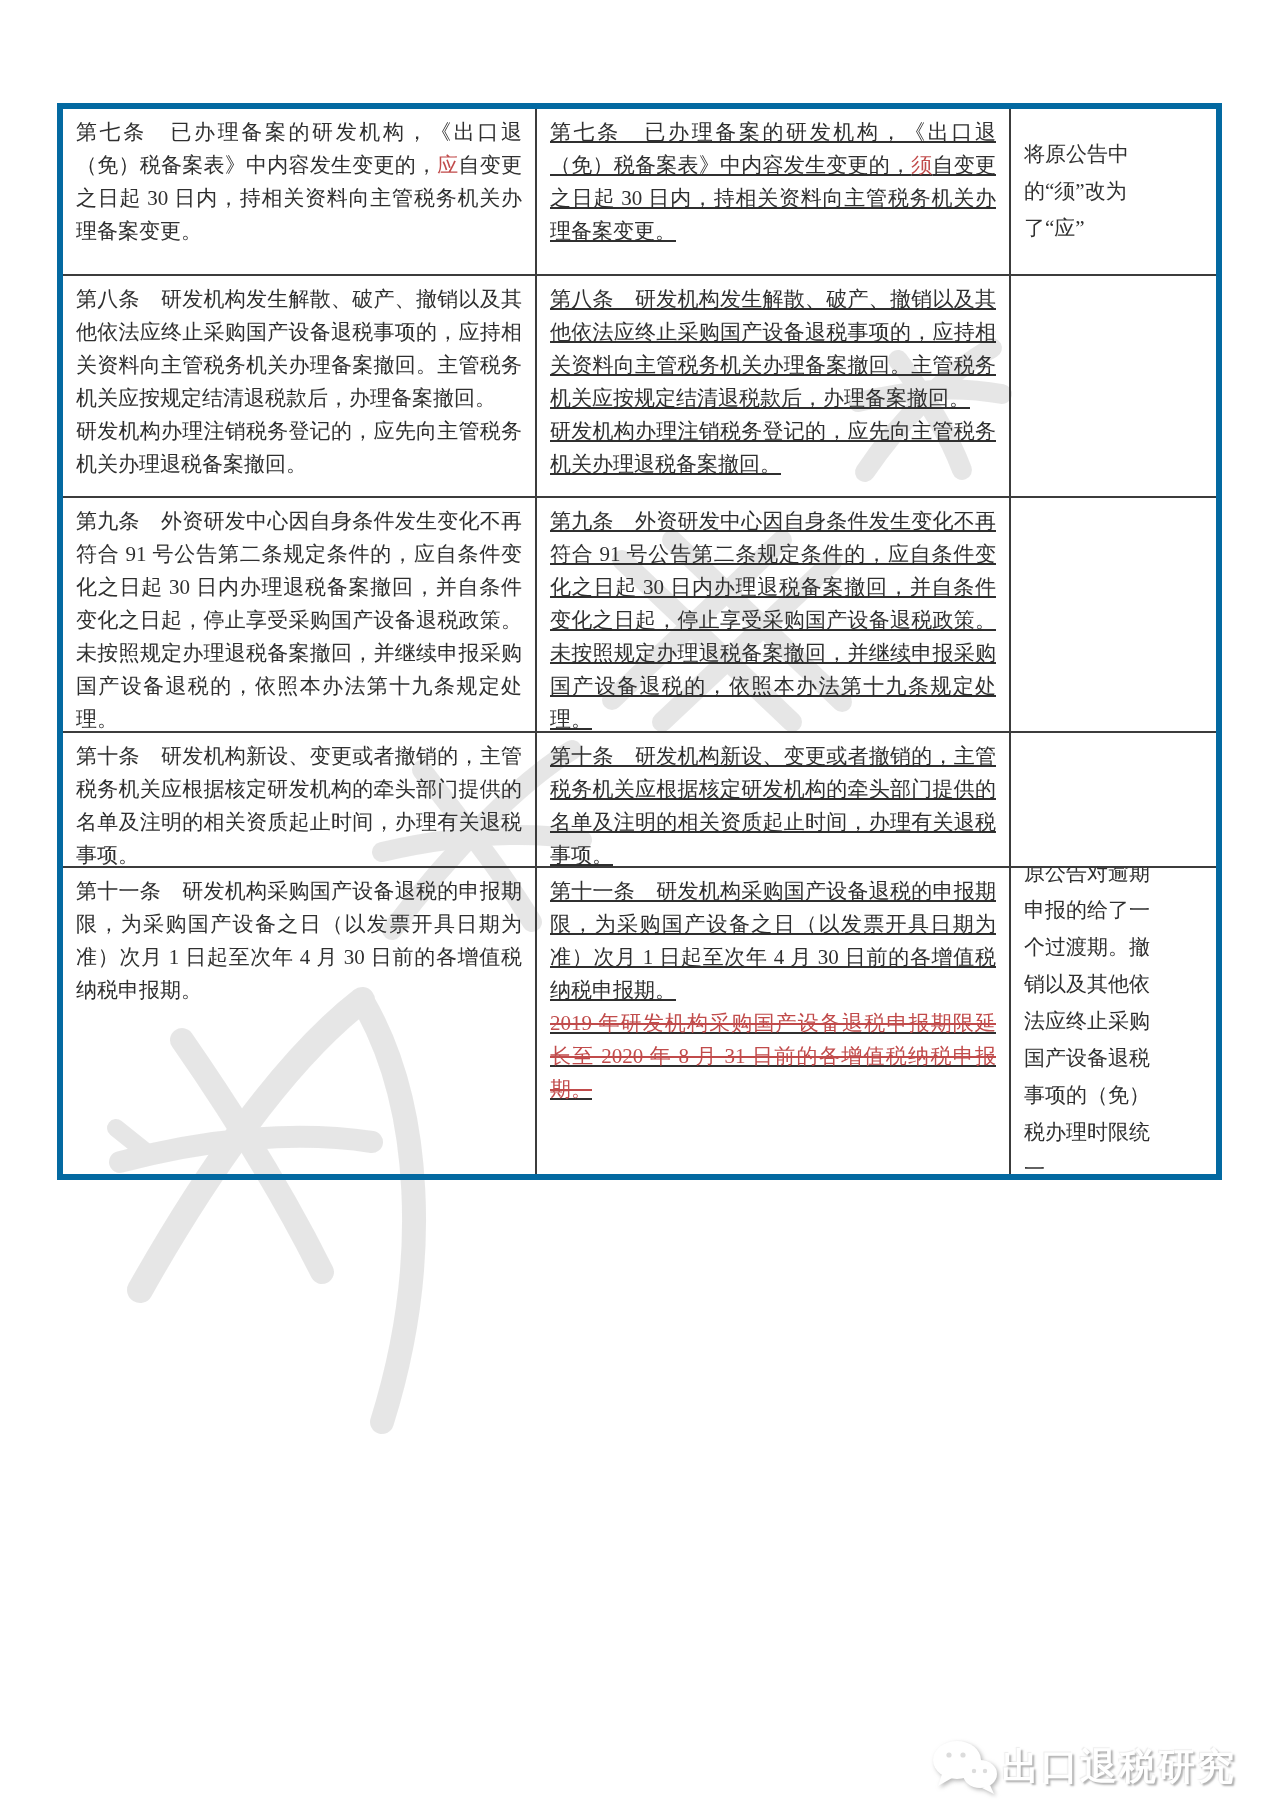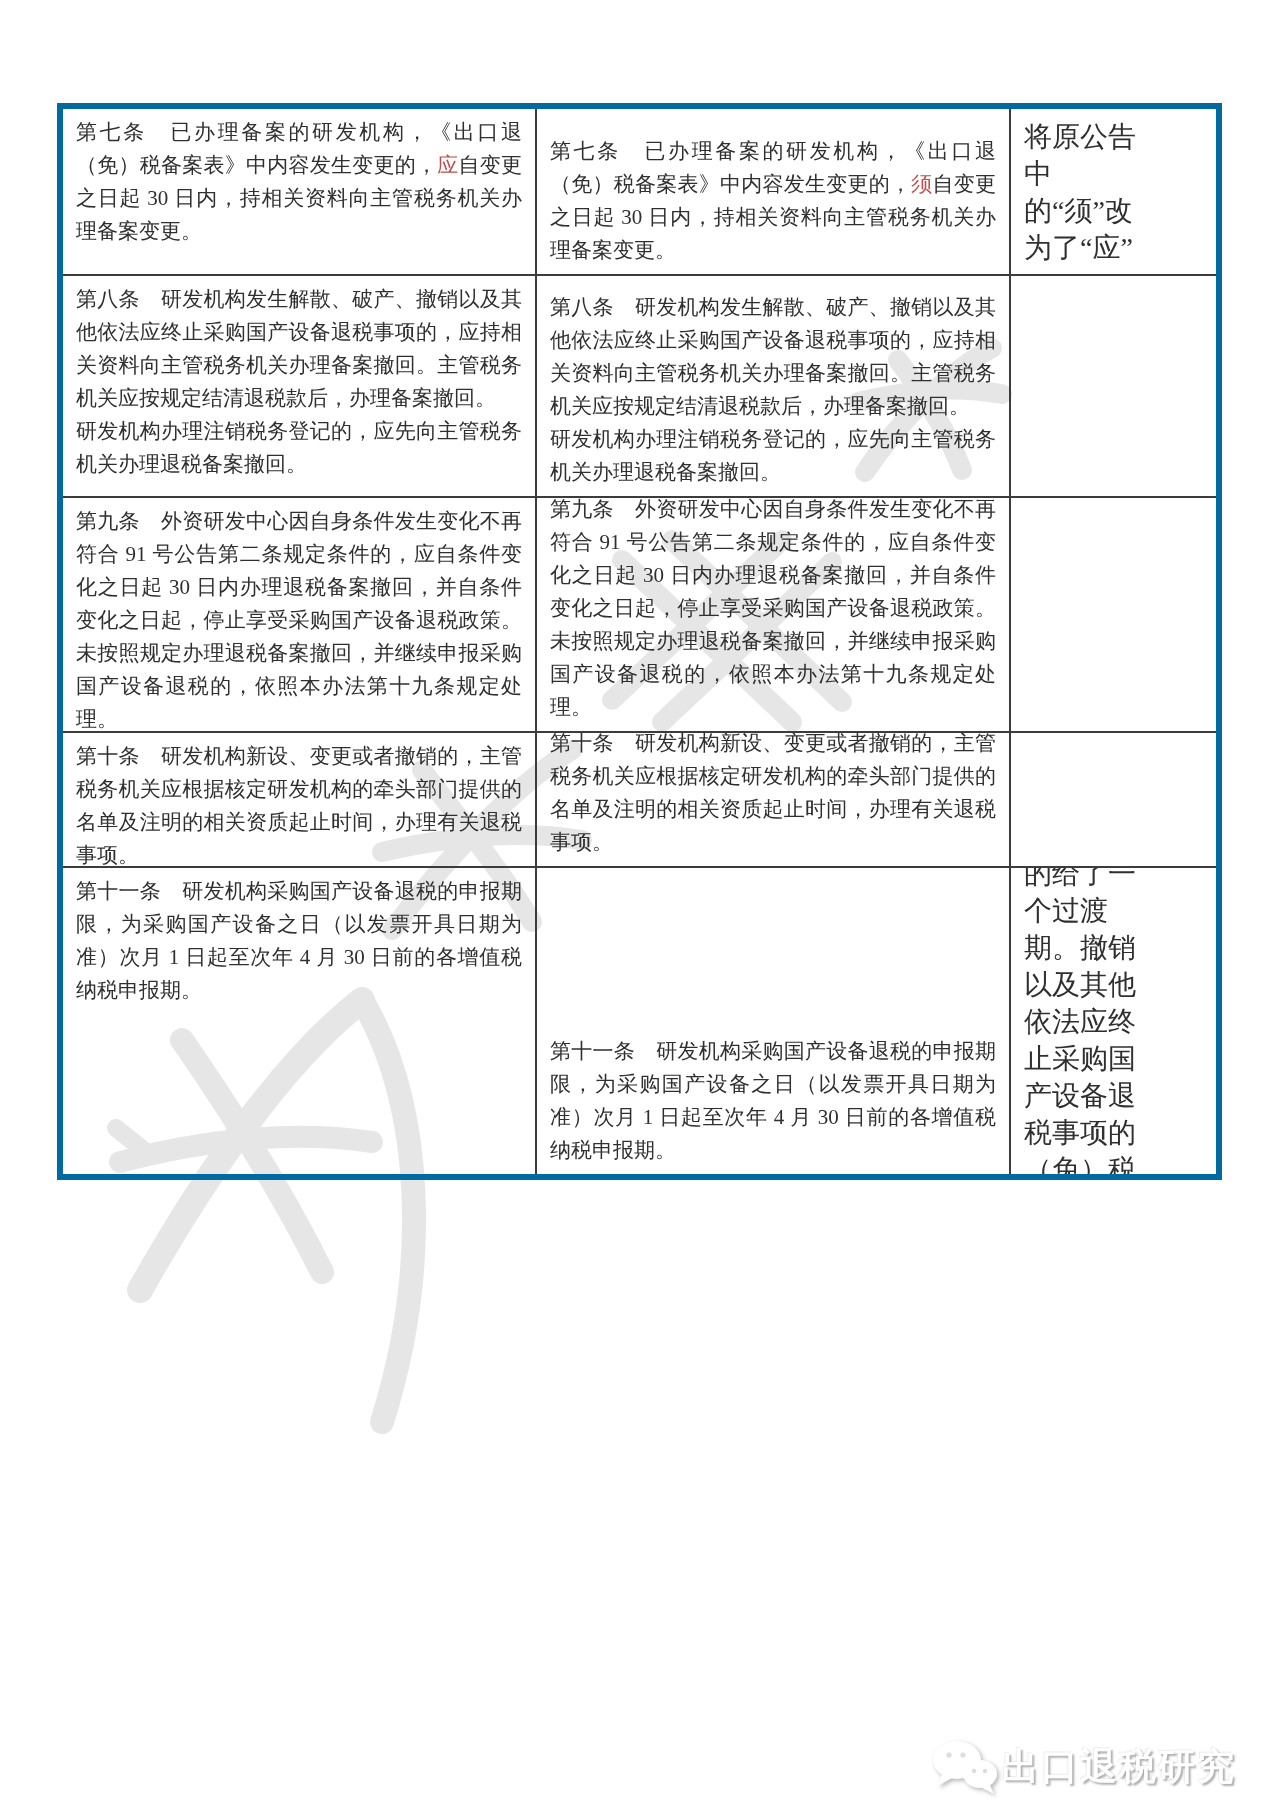--- a/index.html
+++ b/index.html
@@ -25,25 +25,25 @@
   .h1{height:167px}.h2{height:222px}.h3{height:235px}.h4{height:135px}.h5{height:306px}
   .cell{
     box-sizing:border-box;
     border-right:2px solid #3c3c3c;
     padding:7px 13px;
     font-size:21px;line-height:33px;
     text-align:justify;
     overflow:hidden;
   }
   .col-new{width:474px;}
-  .col-old{width:474px;display:flex;flex-direction:column;justify-content:flex-end;}
+  .col-old{width:474px;display:flex;flex-direction:column;justify-content:flex-start;text-decoration:underline;}
   .col-remark{
     width:162px;border-right:none;
     display:flex;flex-direction:column;justify-content:center;
-    font-size:28px;line-height:37px;text-align:left;
+    font-size:21px;line-height:37px;text-align:left;
   }
   .para{margin:0;}
   .red{color:#c14b4b;}
   .strike{color:#c14b4b;text-decoration:line-through;text-decoration-thickness:2px;}
   
   .brand{
     position:absolute;right:44px;bottom:14px;z-index:2;
     display:flex;align-items:center;gap:0;
   }
   .brand-text{
@@ -134,20 +134,21 @@
           <span></span>
         </div>
     </div>
 
     <div class="trow h5">
       <div class="cell col-new">
           <div class="para"><span>第十一条　研发机构采购国产设备退税的申报期限，为采购国产设备之日（以发票开具日期为准）次月 1 日起至次年 4 月 30 日前的各增值税纳税申报期。</span></div>
         </div>
       <div class="cell col-old">
           <div class="para"><span>第十一条　研发机构采购国产设备退税的申报期限，为采购国产设备之日（以发票开具日期为准）次月 1 日起至次年 4 月 30 日前的各增值税纳税申报期。</span></div>
+          <div class="para"><span class="strike">2019 年研发机构采购国产设备退税申报期限延长至 2020 年 8 月 31 日前的各增值税纳税申报期。</span></div>
         </div>
       <div class="cell col-remark">
           <span>原公告对逾期申报的给了一个过渡期。撤销以及其他依法应终止采购国产设备退税事项的（免）税办理时限统一</span>
         </div>
     </div>
 
   </div>
 
   <div class="brand">
     <svg class="wechat" width="72" height="58" viewBox="0 0 72 58" aria-hidden="true">

